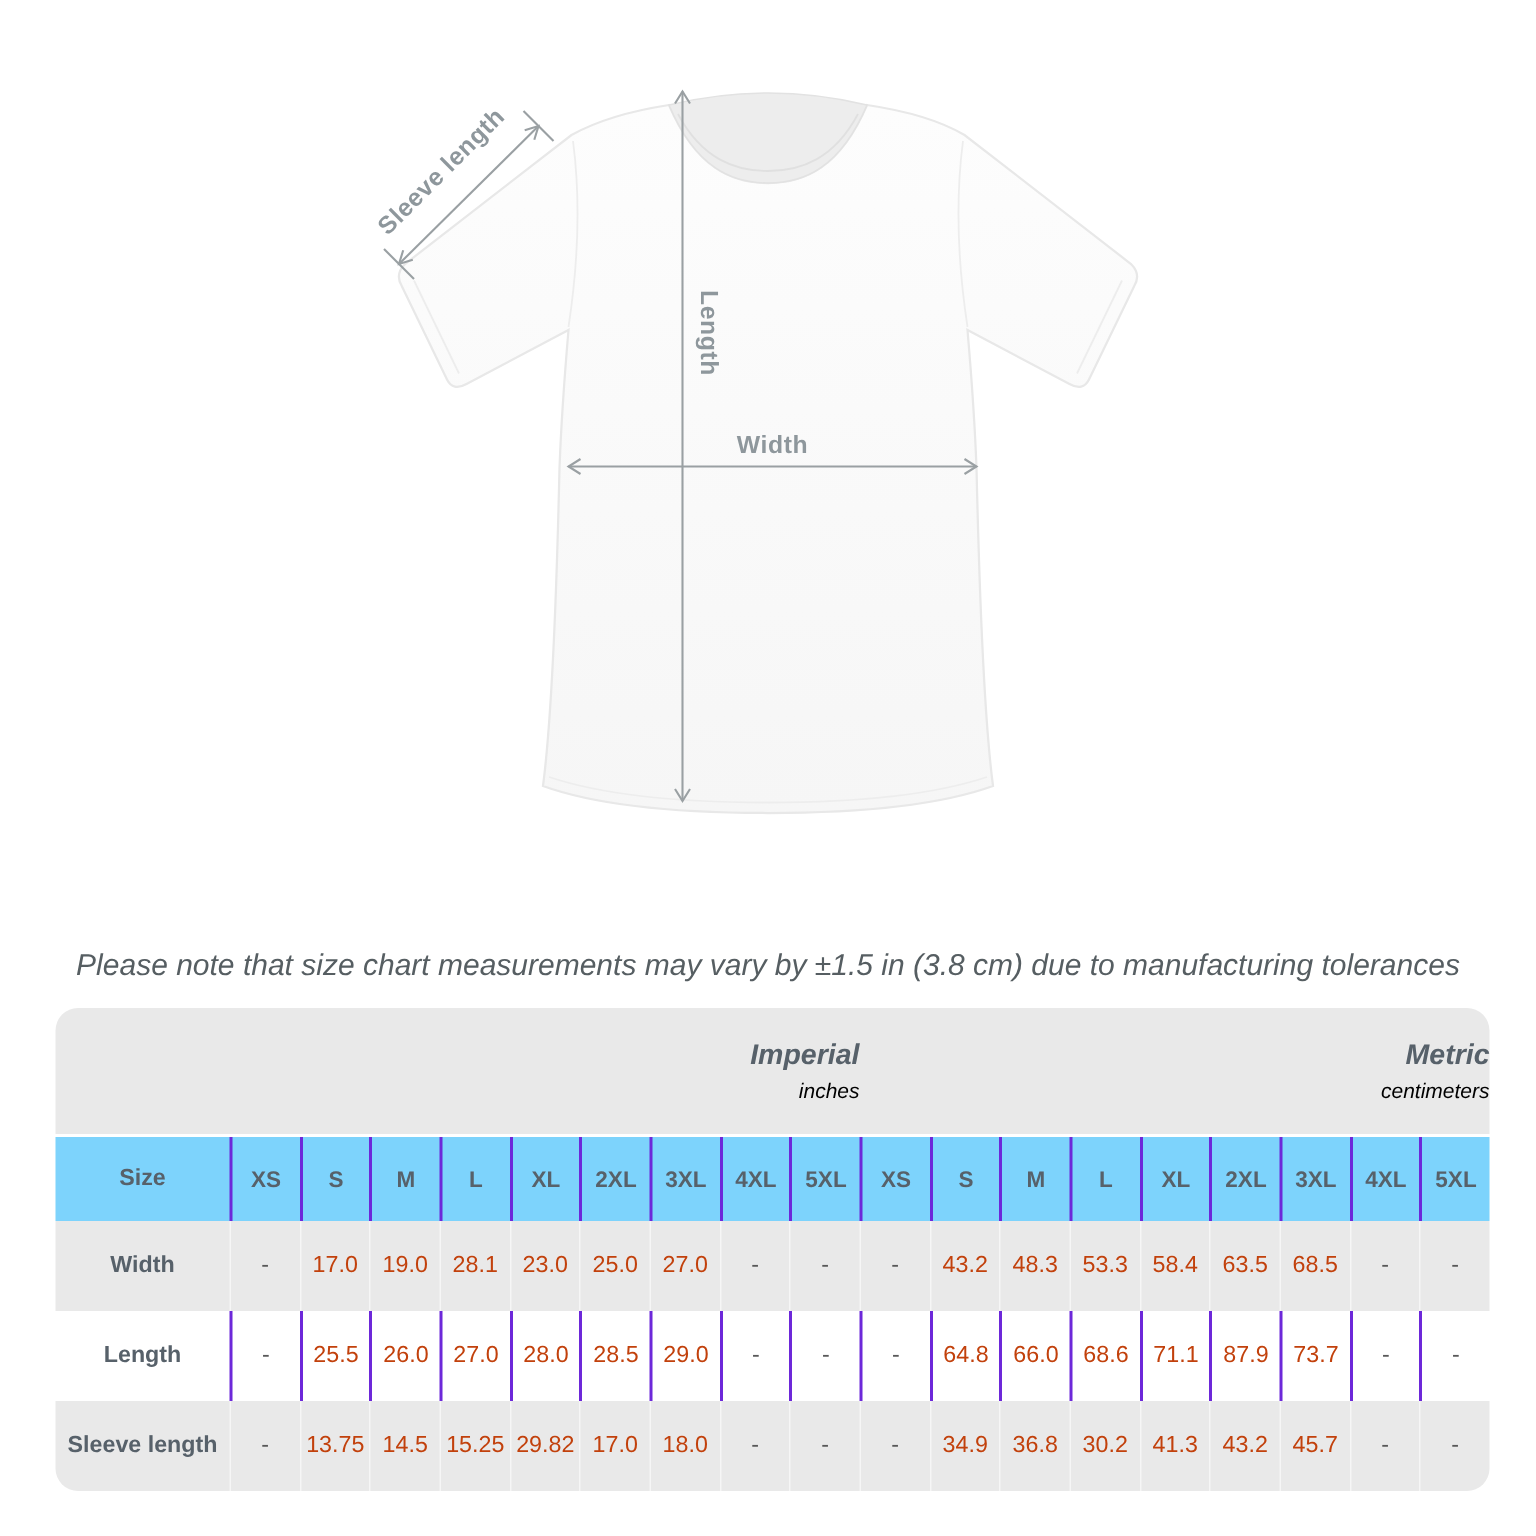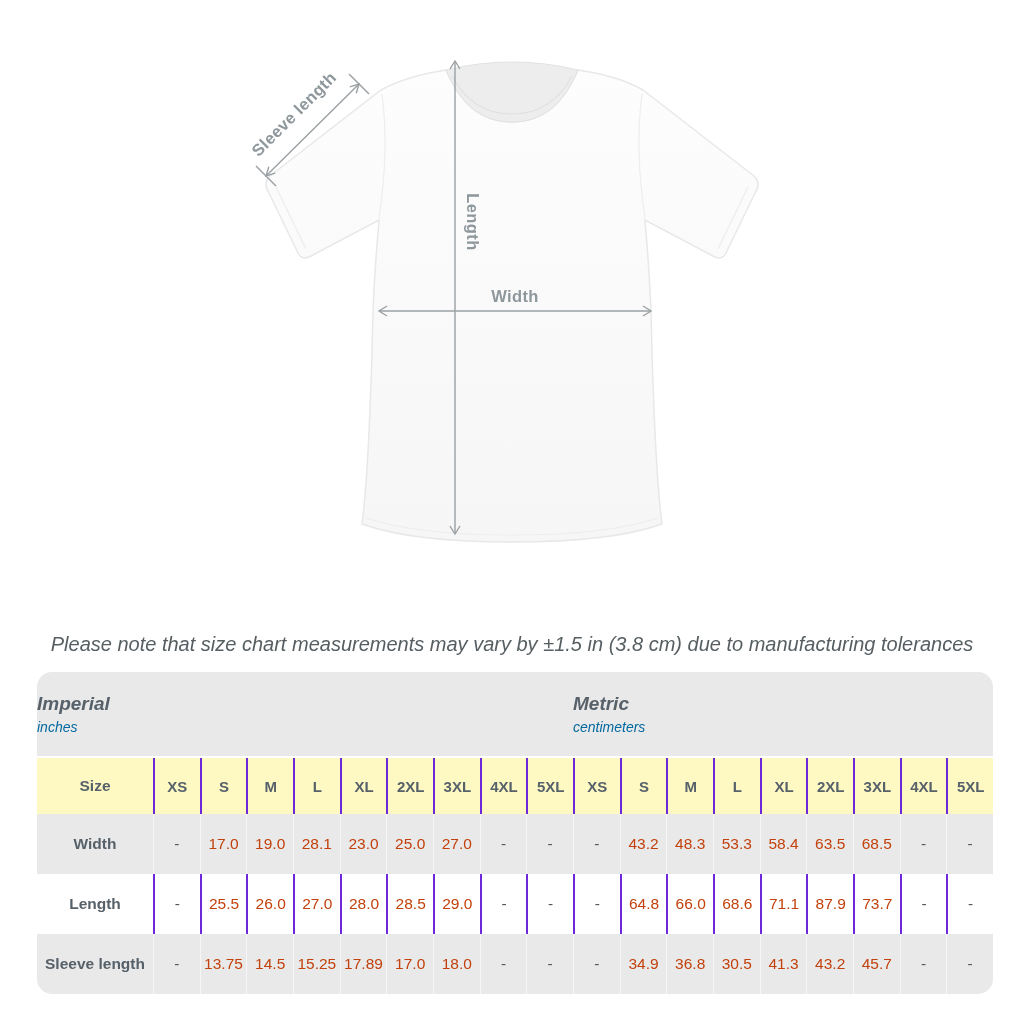--- a/index.html
+++ b/index.html
@@ -8,26 +8,26 @@
   
   .title{position:absolute;left:0;right:0;top:600px;text-align:center;
          font-size:25px;font-weight:bold;color:#252525;}
   .subtitle{position:absolute;left:0;right:0;top:633px;text-align:center;
             font-size:20px;font-style:italic;color:#565e62;}
   
   .size-table{position:absolute;left:37px;top:672px;width:956px;}
   .unit-band{display:grid;grid-template-columns:116px repeat(18,1fr);height:84px;
              background:#e9e9e9;border-radius:15px 15px 0 0;margin-bottom:2px;}
   .unit-group{grid-column:1 / span 10;display:flex;flex-direction:column;
-              align-items:flex-start;justify-content:center;gap:4px;}
+              align-items:flex-end;justify-content:center;gap:4px;}
   .unit-group.metric{grid-column:11 / span 9;}
   .unit-label{font-weight:bold;font-style:italic;font-size:19px;color:#57616a;}
-  .unit-sublabel{font-style:italic;font-size:14px;color:#0369a1;}
+  .unit-sublabel{font-style:italic;font-size:14px;color:#000000;}
   .trow{display:grid;grid-template-columns:116px repeat(18,1fr);}
-  .trow.header{height:56px;background:#fef9c3;}
+  .trow.header{height:56px;background:#7dd3fc;}
   .trow.data{height:60px;}
   .trow.gray{background:#e9e9e9;}
   .trow.white{background:#fff;}
   .trow.last{border-radius:0 0 15px 15px;overflow:hidden;}
   .cell{display:flex;align-items:center;justify-content:center;}
   .cell.label{font-weight:bold;font-size:15.5px;color:#57616a;}
   .cell.head{font-weight:bold;font-size:15px;color:#57616a;}
   .cell.val{font-size:15.5px;color:#c2410c;}
   .cell.val.dash{color:#585858;}
   .trow.header .cell + .cell, .trow.white .cell + .cell{border-left:2px solid #6d28d9;}
@@ -172,29 +172,29 @@
       <div class="cell val dash">-</div>
       <div class="cell val dash">-</div>
     </div>
 
     <div class="trow data gray last">
       <div class="cell label">Sleeve length</div>
       <div class="cell val dash">-</div>
       <div class="cell val">13.75</div>
       <div class="cell val">14.5</div>
       <div class="cell val">15.25</div>
-      <div class="cell val">17.89</div>
+      <div class="cell val">29.82</div>
       <div class="cell val">17.0</div>
       <div class="cell val">18.0</div>
       <div class="cell val dash">-</div>
       <div class="cell val dash">-</div>
       <div class="cell val dash">-</div>
       <div class="cell val">34.9</div>
       <div class="cell val">36.8</div>
-      <div class="cell val">30.5</div>
+      <div class="cell val">30.2</div>
       <div class="cell val">41.3</div>
       <div class="cell val">43.2</div>
       <div class="cell val">45.7</div>
       <div class="cell val dash">-</div>
       <div class="cell val dash">-</div>
     </div>
 
   </div>
 </div>
 

